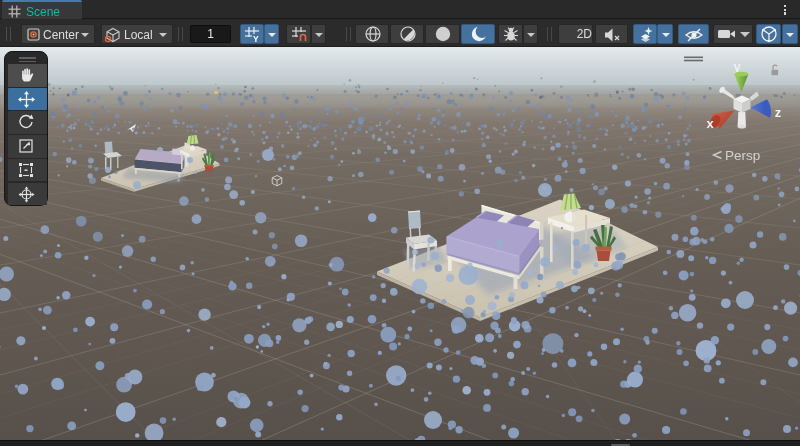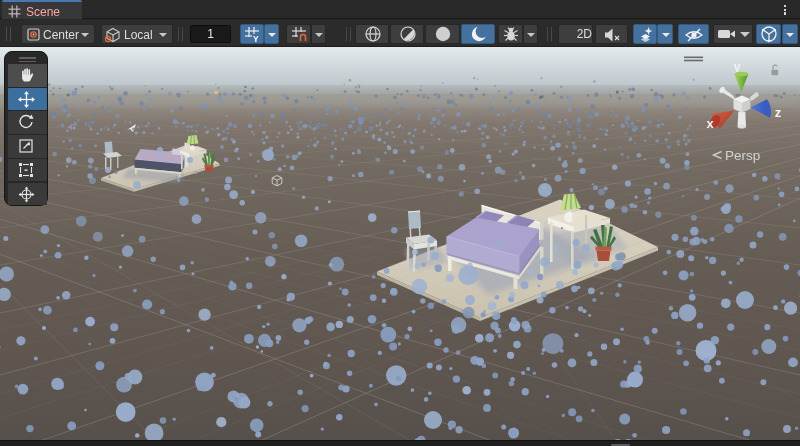--- a/index.html
+++ b/index.html
@@ -1,18 +1,18 @@
 <!DOCTYPE html>
 <html><head><meta charset="utf-8"><style>
 * { margin:0; padding:0; box-sizing:border-box; }
 body { width:800px; height:446px; overflow:hidden; font-family:"Liberation Sans",sans-serif; background:#282828; }
 #app { position:relative; width:800px; height:446px; }
 
 #tabbar { position:absolute; left:0; top:0; width:800px; height:19px; background:#292929; border-bottom:1px solid #191919; }
-#tab { position:absolute; left:2px; top:0; width:80px; height:19px; background:#383838; border-top:2px solid #4679b2; border-radius:2px 2px 0 0; color:#fca5a5; font-size:12px; }
+#tab { position:absolute; left:2px; top:0; width:80px; height:19px; background:#383838; border-top:2px solid #4679b2; border-radius:2px 2px 0 0; color:#14b8a6; font-size:12px; }
 #tab .txt { position:absolute; left:24px; top:3px; }
 
 #toolbar { position:absolute; left:0; top:20px; width:800px; height:27px; background:#2b2b2b; border-bottom:1px solid #1c1c1c; }
 .tbtn { position:absolute; top:4px; height:20px; background:#3e3e3e; border:1px solid #272727; border-radius:2px; color:#dfdfdf; font-size:12px; }
 .tbtn.blue { background:#45719e; border-color:#35587d; }
 .sep { position:absolute; top:7px; width:1px; height:14px; background:#484848; }
 .handle { position:absolute; top:7px; width:1px; height:14px; background:#4d4d4d; }
 .arrow { width:0; height:0; border-left:4px solid transparent; border-right:4px solid transparent; border-top:4px solid #c8c8c8; display:inline-block; }
 
 #viewport { position:absolute; left:0; top:47px; width:800px; height:393px; overflow:hidden; }

